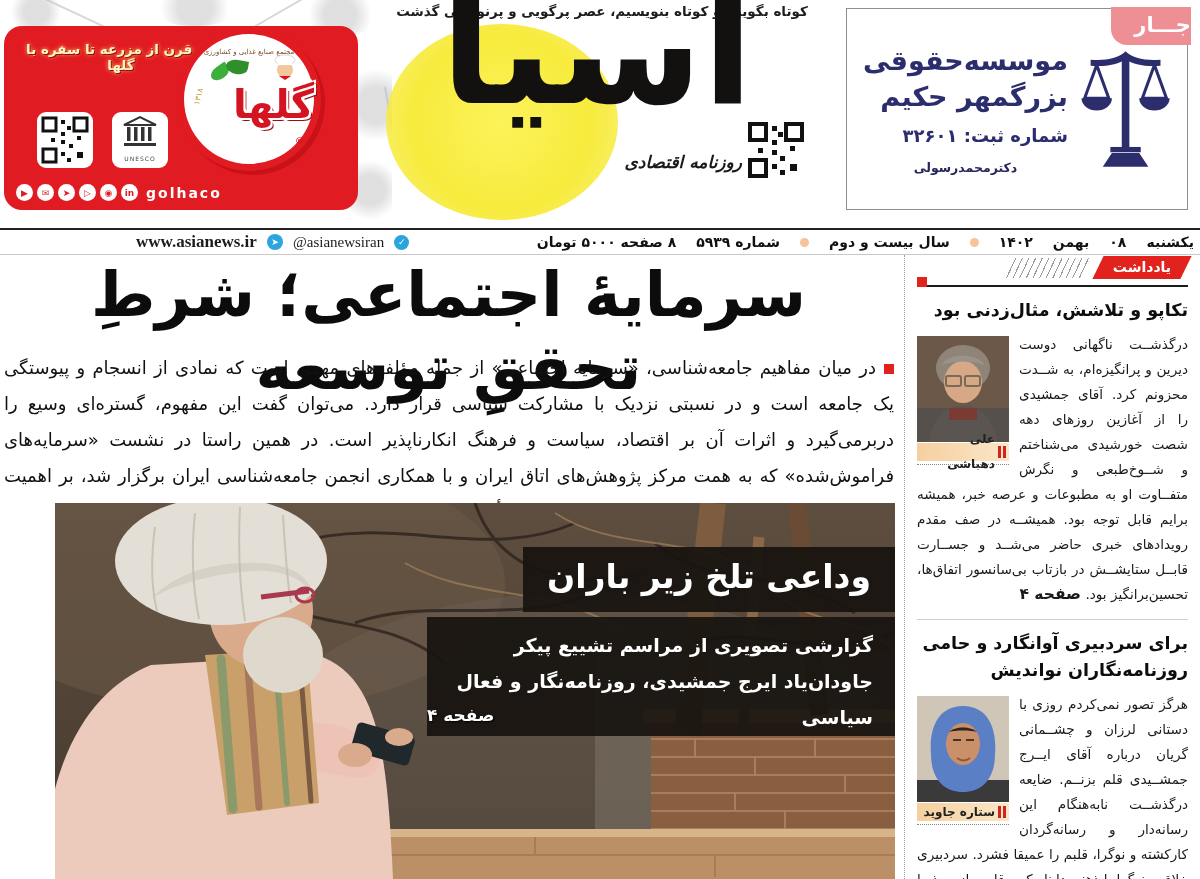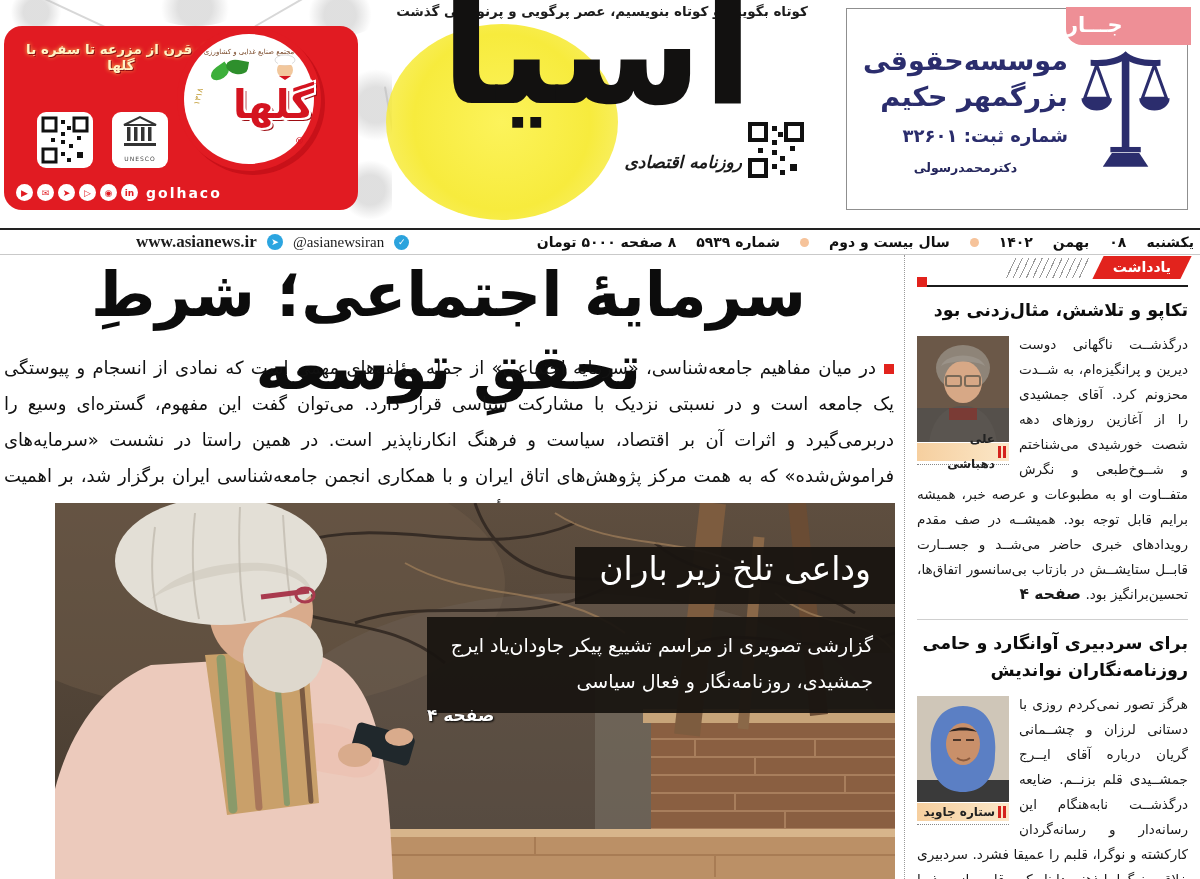--- a/index.html
+++ b/index.html
@@ -45,22 +45,22 @@
   .logo-sub { position:absolute; right:70px; top:152px; font-size:17px; font-weight:bold; color:#1a1a1a; direction:rtl; font-style:italic; }
   .qr-mast { position:absolute; right:6px; top:120px; width:60px; height:60px; background:#fff; }
 
   
   .ad-right { position:absolute; left:846px; top:8px; width:342px; height:202px; border:1px solid #8f8f8f; background:#fff;
     display:flex; flex-direction:row-reverse; align-items:center; padding:10px 16px; gap:12px; }
   .lawfirm-text { flex:1; direction:rtl; text-align:right; color:#2b2d6d; }
   .lawfirm-l1, .lawfirm-l2 { font-size:27px; font-weight:bold; line-height:1.35; }
   .lawfirm-l3 { font-size:18px; margin-top:10px; font-weight:bold; }
   .lawfirm-l4 { font-size:12.5px; margin-top:14px; color:#24265c; text-align:center; font-weight:bold; }
-  .jar-tag { position:absolute; right:-4px; top:-2px; width:125px; height:38px; background:#ee8f96; border-radius:0 0 0 16px;
-    color:#fff; font-size:21px; font-weight:bold; text-align:left; line-height:36px; direction:rtl; }
+  .jar-tag { position:absolute; right:-4px; top:-2px; width:80px; height:38px; background:#ee8f96; border-radius:0 0 0 16px;
+    color:#fff; font-size:21px; font-weight:bold; text-align:right; line-height:36px; direction:rtl; }
 
   
   .dateline { position:absolute; left:0; top:228px; width:1200px; height:27px; border-top:2px solid #222; border-bottom:1px solid #c9c9c9;
     display:flex; align-items:center; background:#fff; padding:0 6px; }
   .dl-left { display:flex; align-items:center; gap:10px; font-family:"Liberation Serif","DejaVu Serif",serif; color:#1c1c1c; }
   .date-en { font-size:15px; }
   .website { font-size:17px; font-weight:bold; margin-left:130px; }
   .tg-badge { width:16px; height:16px; border-radius:50%; background:#2ca5e0; color:#fff; font-size:9px; display:flex; align-items:center; justify-content:center; }
   .handle { font-size:15px; }
   .verified { width:15px; height:15px; border-radius:50%; background:#2ba3dd; color:#fff; font-size:9px; display:flex; align-items:center; justify-content:center; }
@@ -72,23 +72,23 @@
     font-size:62px; font-weight:bold; color:#0c0c0c; letter-spacing:-1px; }
   .lead-body { position:absolute; left:4px; top:350px; width:890px; direction:rtl; text-align:justify;
     font-size:18px; line-height:36px; color:#111; }
   .lead-bullet { display:inline-block; width:10px; height:10px; background:#e2231d; margin-left:8px; }
   .lead-page-ref { font-weight:bold; font-size:16px; margin-right:26px; }
 
   
   .photo { position:absolute; left:55px; top:503px; width:840px; height:376px; overflow:hidden; }
   .photo svg.scene { position:absolute; left:0; top:0; }
   .photo-title { position:absolute; top:44px; right:0; background:rgba(24,20,16,.94); color:#fff;
-    font-size:33px; font-weight:normal; direction:rtl; padding:2px 24px 16px; }
+    font-size:33px; font-weight:bold; direction:rtl; padding:10px 24px 16px; }
   .photo-sub { position:absolute; top:114px; right:0; width:468px; background:rgba(24,20,16,.94); color:#fff;
-    font-size:19px; font-weight:normal; direction:rtl; text-align:right; line-height:1.9; padding:10px 22px 14px; }
+    font-size:19px; font-weight:bold; direction:rtl; text-align:right; line-height:1.9; padding:10px 22px 1px; }
   .photo-page { position:absolute; top:202px; left:372px; color:#fff; font-size:17px; font-weight:bold; direction:rtl; text-shadow:1px 1px 2px #000; }
 
   
   .notes-col { position:absolute; left:904px; top:255px; width:296px; height:624px; border-left:1px dotted #9a9a9a; padding:0 12px 0 12px; }
   .notes-header { position:relative; height:28px; }
   .notes-hatch { position:absolute; right:94px; top:3px; width:92px; height:20px;
     background:repeating-linear-gradient(115deg, #9a9a9a 0 1px, transparent 1px 6px);
     clip-path:polygon(14% 0, 100% 0, 86% 100%, 0 100%); }
   .notes-label { position:absolute; right:2px; top:1px; width:88px; height:23px; background:#e2231d; transform:skewX(-26deg); }
   .notes-label span { display:block; transform:skewX(26deg); color:#fff; font-size:14px; font-weight:bold; text-align:center; line-height:23px; direction:rtl; }

